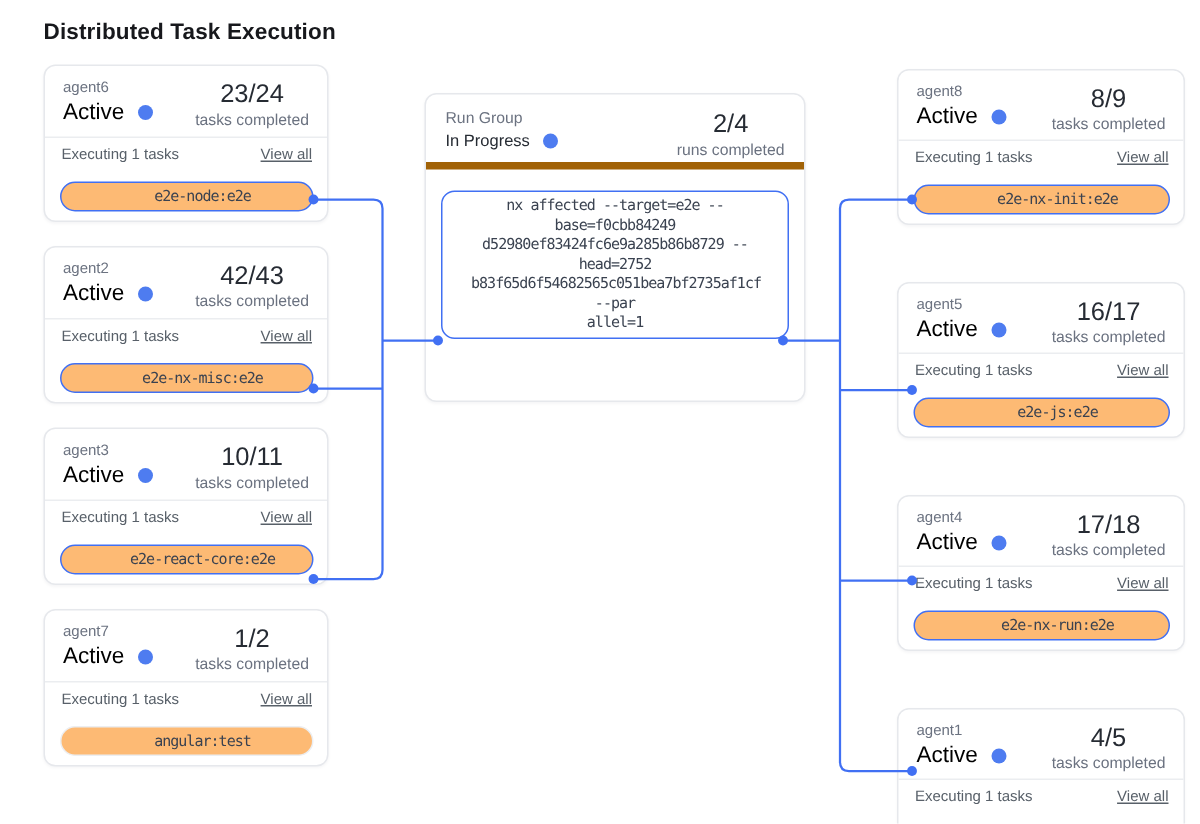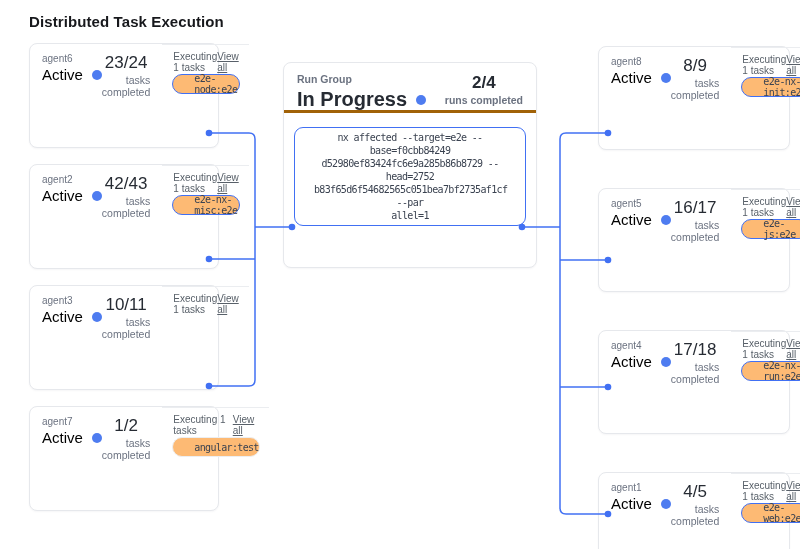--- a/index.html
+++ b/index.html
@@ -15,21 +15,21 @@
   #stage{position:relative;width:800px;height:549px;}
 
   .page-title{position:absolute;left:29px;top:13px;font-size:15px;font-weight:bold;
     color:#17181C;letter-spacing:.1px;}
 
   .col{position:absolute;display:flex;flex-direction:column;}
   #left-col{left:29px;top:43px;width:190px;gap:16px;}
   #right-col{left:598px;top:46px;width:192px;gap:38px;}
 
   .agent-card{background:#fff;border:1px solid var(--card-border);border-radius:8px;
-    height:105px;box-shadow:0 1px 2px rgba(16,24,40,.04);display:flex;flex-direction:row;}
+    height:105px;box-shadow:0 1px 2px rgba(16,24,40,.04);display:flex;flex-direction:column;}
   #right-col .agent-card{height:104px;}
 
   .agent-header{height:50px;padding:9px 12px 0 12px;display:flex;justify-content:space-between;}
   .agent-name{font-size:10px;color:var(--text-gray);margin-bottom:2px;}
   .agent-status{font-size:15px;color:#000000;display:flex;align-items:center;gap:9px;}
   .status-dot{width:10px;height:10px;border-radius:50%;background:var(--dot);display:inline-block;}
   .agent-right{text-align:right;}
   .agent-count{font-size:17px;color:#262B33;margin-bottom:1px;text-align:center;}
   .agent-count-label{font-size:10.5px;color:var(--text-gray);}
 
@@ -39,23 +39,23 @@
   .view-all{color:#586069;text-decoration:underline;cursor:pointer;}
   .task-box{height:20px;border:1.4px solid var(--accent);border-radius:10px;background:#fdba74;
     display:flex;align-items:center;justify-content:center;margin:0 -1px;padding-left:21px;}
   .task-box.plain{border-color:#ECEEF1;}
   .mono{font-family:"DejaVu Sans Mono",monospace;font-size:10px;letter-spacing:-0.65px;
     color:#3A4250;}
 
   .run-card{position:absolute;left:283px;top:62px;width:254px;height:206px;background:#fff;
     border:1px solid var(--card-border);border-radius:8px;box-shadow:0 1px 2px rgba(16,24,40,.04);}
   .run-header{height:50px;padding:10px 13px 0 13px;display:flex;justify-content:space-between;
-    border-bottom:3px solid #a16207;font-weight:bold;}
+    border-bottom:5px solid #a16207;}
   .run-label{font-size:10.5px;color:var(--text-gray);margin-bottom:3px;}
-  .run-status{font-size:20px;color:#262B33;display:flex;align-items:center;gap:9px;text-align:right;}
+  .run-status{font-size:11px;color:#262B33;display:flex;align-items:center;gap:9px;text-align:right;}
   .run-body{padding:8px 10px 0 10px;}
   .active-runs-label{font-size:10.5px;color:var(--text-gray);margin-left:3px;margin-bottom:5px;}
   .command{white-space:pre-line;text-align:center;line-height:13px;padding:2px 5px;}
   .command.highlighted{border:1.4px solid var(--accent);border-radius:9px;margin-top:6px;
     padding:3px 19px;}
 
   #connectors{position:absolute;left:0;top:0;pointer-events:none;}
 </style>
 </head>
 <body>
@@ -126,20 +126,23 @@
       </div>
       <div class="agent-right">
         <div class="agent-count">10/11</div>
         <div class="agent-count-label">tasks completed</div>
       </div>
     </div>
     <div class="agent-footer">
       <div class="exec-row">
         <span class="exec-label">Executing 1 tasks</span>
         <a class="view-all">View all</a>
+      </div>
+      <div class="task-box">
+        <span class="task-name mono">e2e-react-core:e2e</span>
       </div>
     </div>
   </div>
 
   <div class="agent-card">
     <div class="agent-header">
       <div>
         <div class="agent-name">agent7</div>
         <div class="agent-status">
           <span class="status-text">Active</span>

